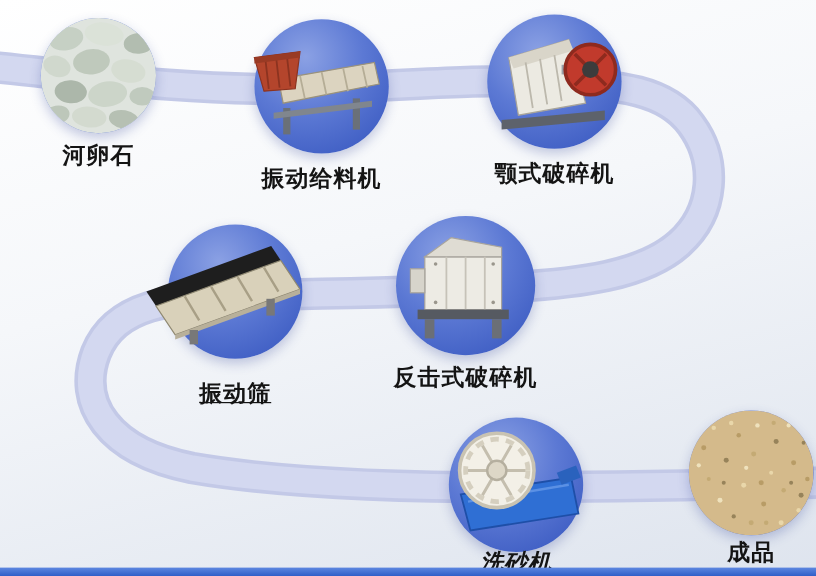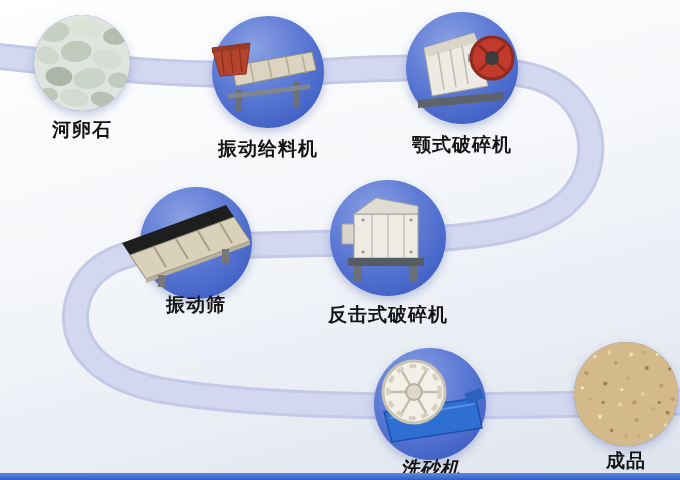--- a/index.html
+++ b/index.html
@@ -103,21 +103,21 @@
     <div class="circle" style="width:112px; height:112px;">
       <svg class="machine-svg" style="width:148px; height:100px; left:-22px; top:10px;" viewBox="0 0 148 100">
         <polygon points="4,46 108,8 116,20 12,58" fill="#1e1e1e"></polygon>
         <polygon points="12,58 116,20 132,44 28,82" fill="#d9d1ba" stroke="#8f8870" stroke-width="1"></polygon>
         <path d="M36,50 L48,70 M58,42 L70,62 M80,34 L92,54 M102,26 L114,46" stroke="#a89f86" stroke-width="2"></path>
         <polygon points="28,82 132,44 132,48 28,86" fill="#b8b09a"></polygon>
         <rect x="40" y="78" width="7" height="12" fill="#787878"></rect>
         <rect x="104" y="52" width="7" height="14" fill="#787878"></rect>
       </svg>
     </div>
-    <div class="label" style="top:105px;">振动筛</div>
+    <div class="label" style="top:128px;text-decoration:underline;">振动筛</div>
   </div>
 
   <div class="station" style="left:330px; top:180px; width:116px;">
     <div class="circle" style="width:116px; height:116px;">
       <svg class="machine-svg" style="width:116px; height:110px; left:0; top:4px;" viewBox="0 0 116 110">
         <rect x="24" y="30" width="64" height="44" fill="#edebe4" stroke="#a8a49c" stroke-width="1"></rect>
         <polygon points="24,30 46,14 88,22 88,30" fill="#dfdcd3" stroke="#a8a49c" stroke-width="1"></polygon>
         <path d="M42,30 L42,74 M58,30 L58,74 M74,30 L74,74" stroke="#c6c2b8" stroke-width="1.5"></path>
         <circle cx="33" cy="36" r="1.5" fill="#9a968c"></circle>
           <circle cx="33" cy="68" r="1.5" fill="#9a968c"></circle>

